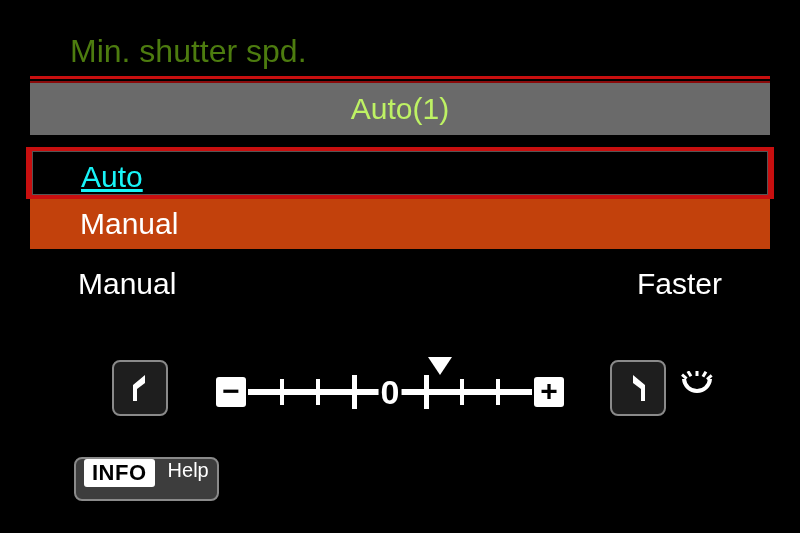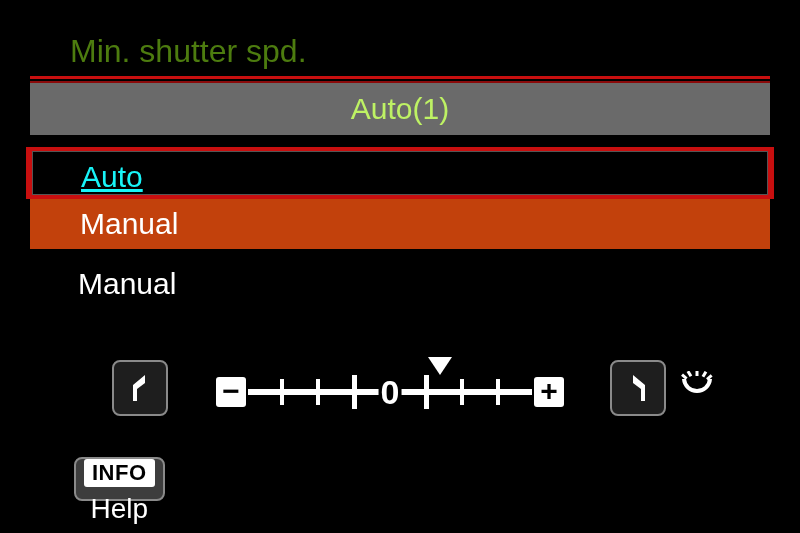--- a/index.html
+++ b/index.html
@@ -169,36 +169,35 @@
     display: flex;
     align-items: center;
     gap: 8px;
   }
   .pill {
     background: #3d3d3d;
     border: 2px solid #8a8a8a;
     border-radius: 8px;
     height: 44px;
     display: flex;
-    align-items: center;
+    align-items: flex-start;
     padding: 0 8px;
-    gap: 6px;
-    flex-direction: column;
+    gap: 13px;
   }
   .pill-tag {
     background: #fff;
     color: #000;
     font-weight: bold;
     font-size: 22px;
     padding: 1px 8px;
     border-radius: 3px;
     letter-spacing: 0.5px;
   }
   .pill-label {
-    font-size: 28px;
+    font-size: 20px;
     color: #fff;
   }
 </style>
 </head>
 <body>
 
 <div class="screen">
 
   <div class="title">Min. shutter spd.</div>
   <div class="rule-red"></div>
@@ -215,20 +214,21 @@
       <span>Auto</span>
     </div>
   </div>
 
   <div class="option-row option-manual">
     <span>Manual</span>
   </div>
 
   <div class="labels-row">
     <span>Manual</span>
+    <span>Faster</span>
   </div>
 
   <div class="controls-row">
     <div class="arrow-box arrow-left">
       <svg width="26" height="30" viewBox="0 0 26 30">
         <path d="M6 28 L6 12 L18 2 L18 10 L10 16 L10 28 Z" fill="#fff"></path>
       </svg>
     </div>
 
     <div class="scale">

